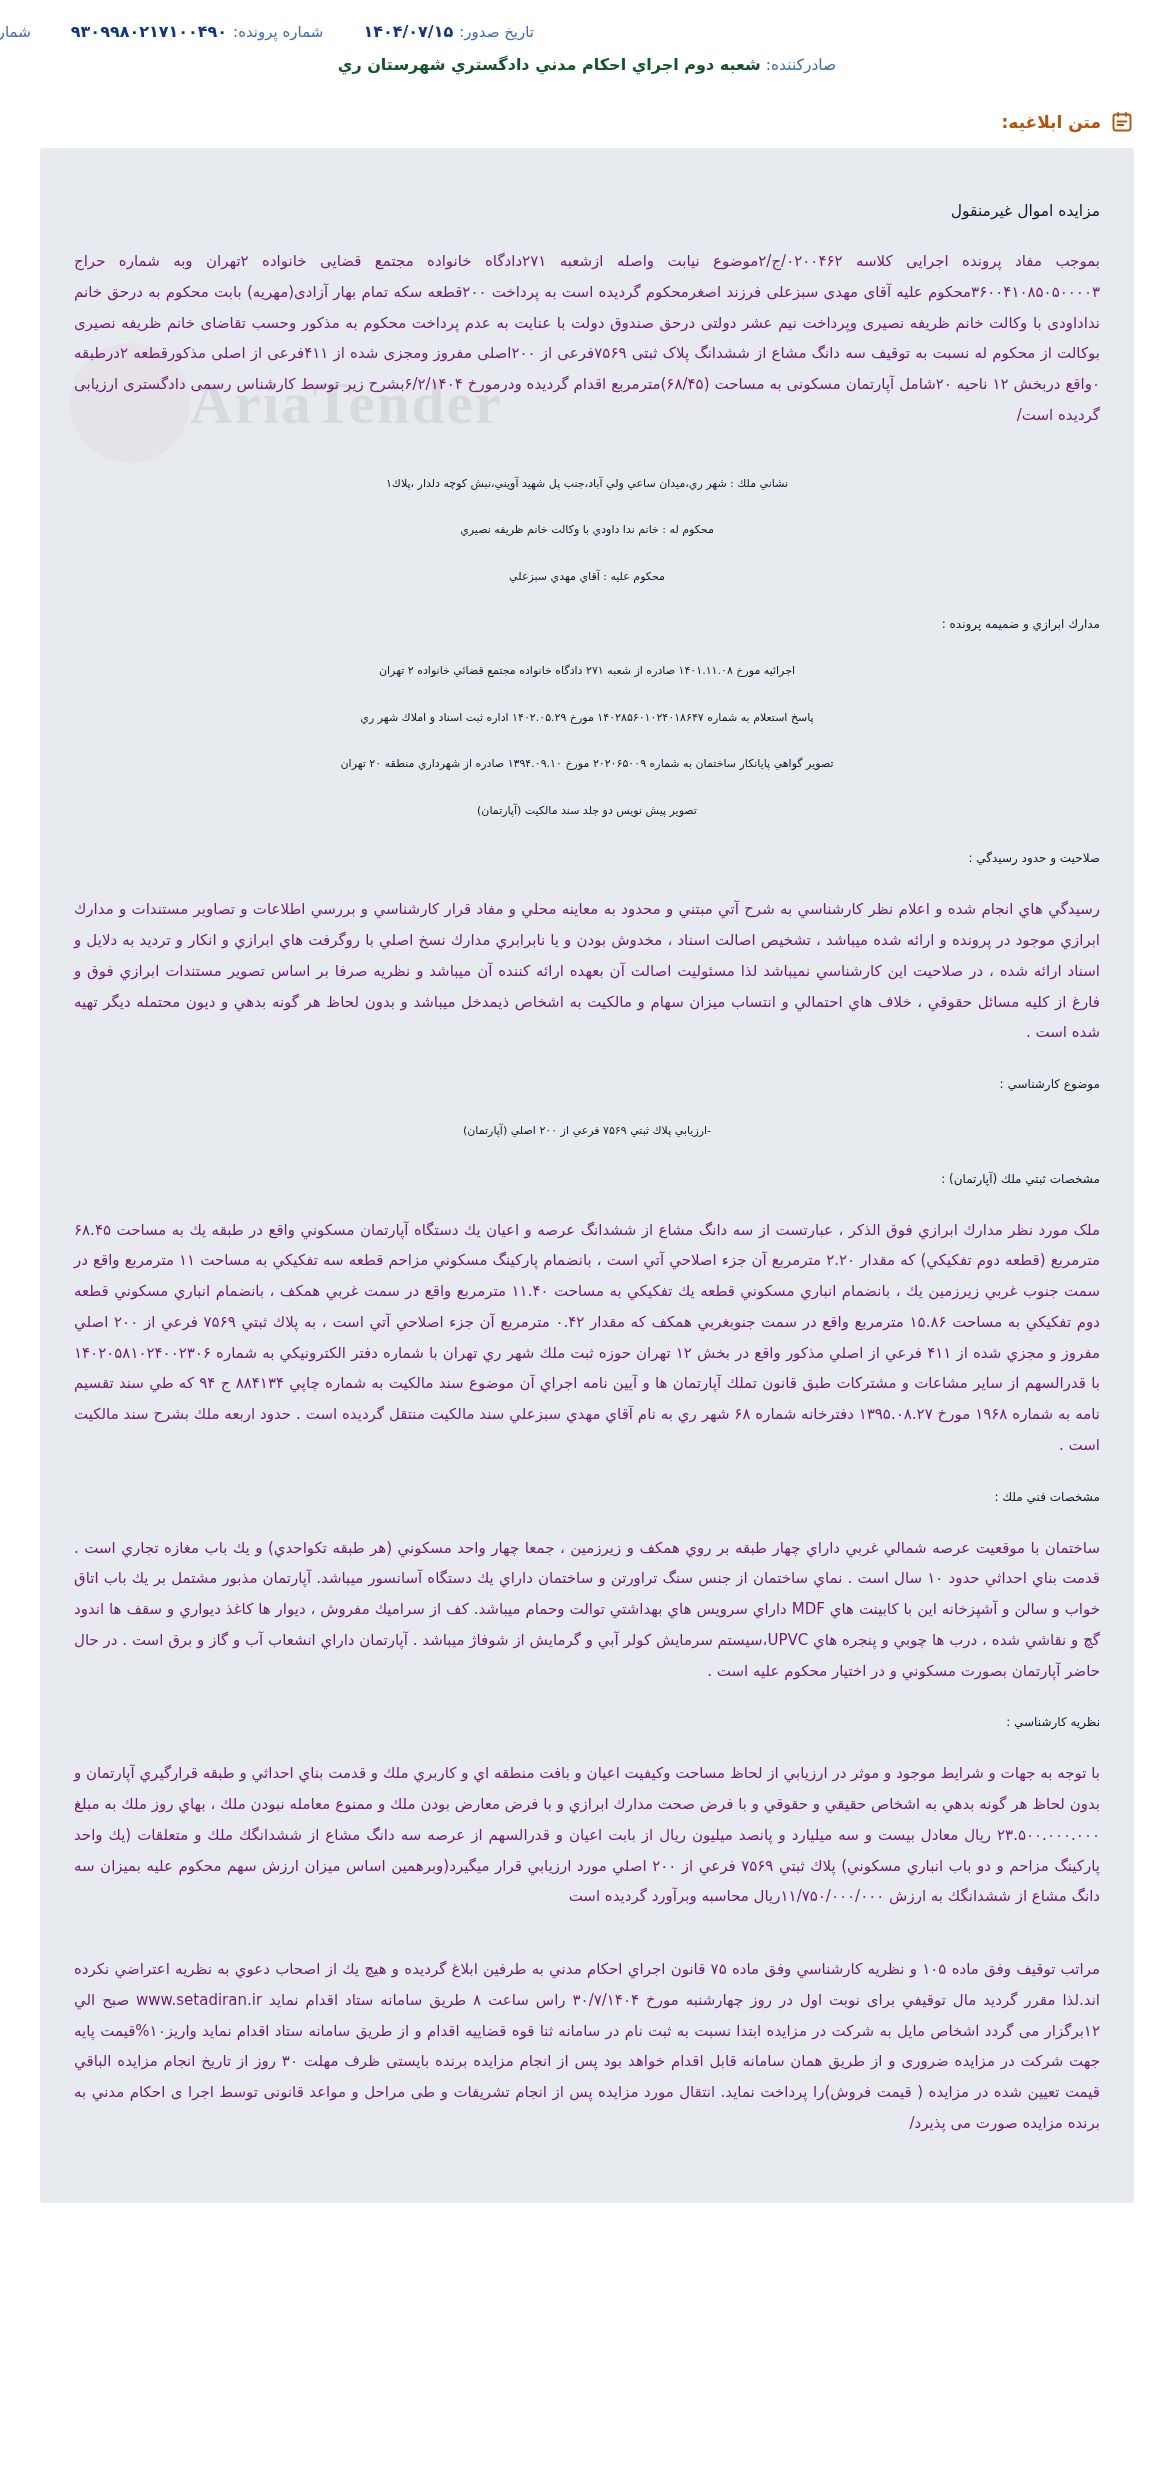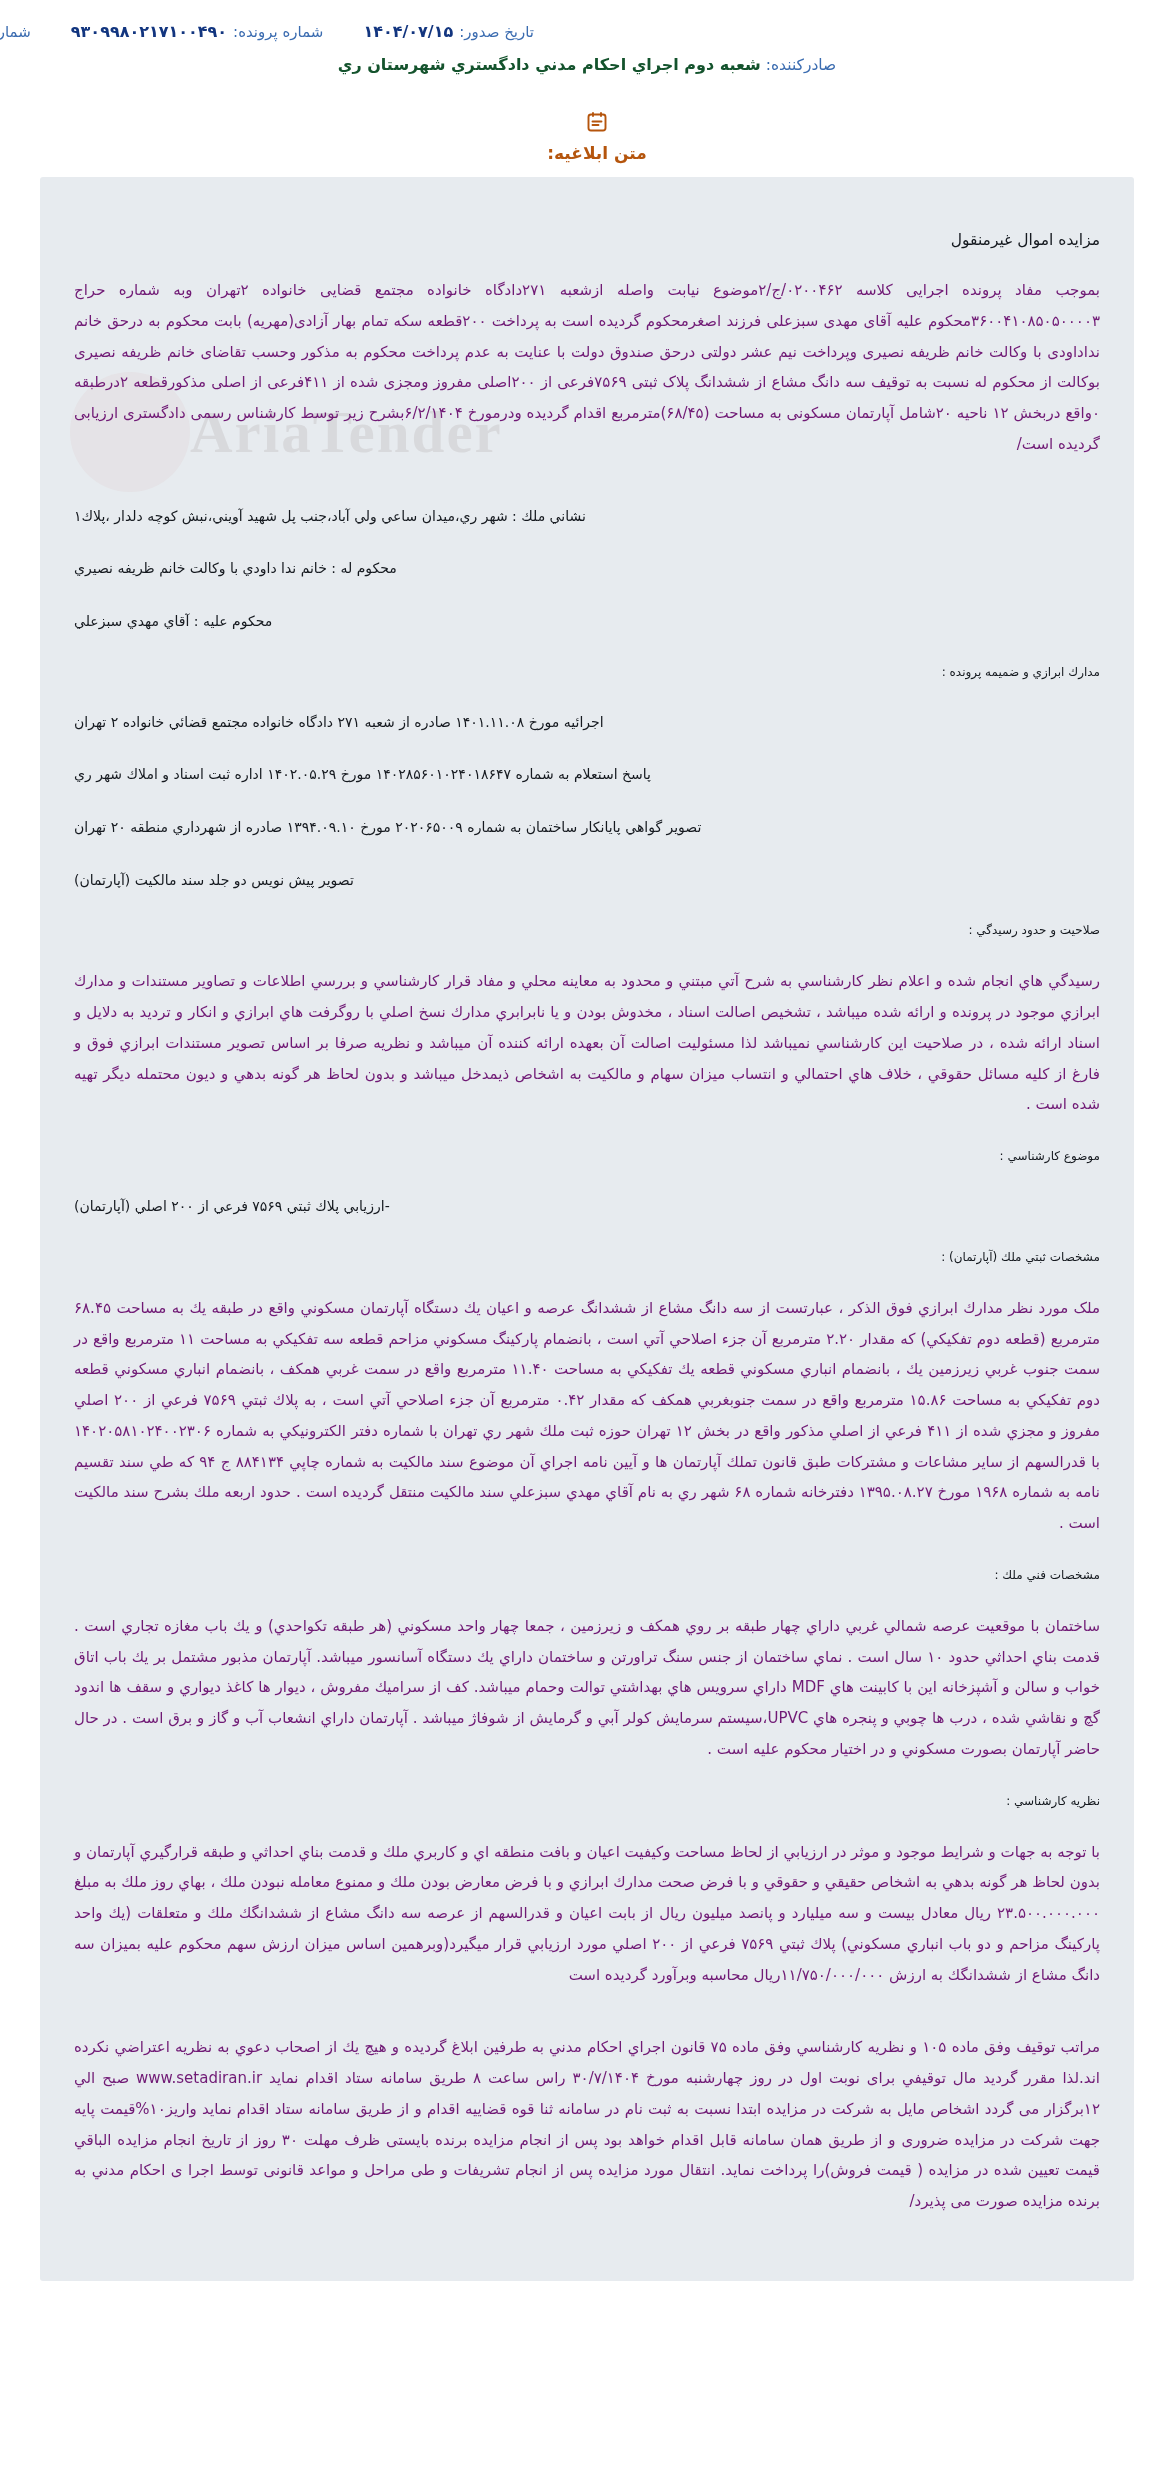--- a/index.html
+++ b/index.html
@@ -66,21 +66,21 @@
     color: #14532d;
     font-weight: bold;
     font-size: 16px;
   }
   .subject-row { margin-top: 12px; }
 
   
   .section-title {
     margin: 36px 40px 14px 60px;
     display: flex;
-    flex-direction: column;
+    flex-direction: row;
     justify-content: flex-start;
     align-items: center;
     gap: 9px;
     color: #b5550d;
     font-weight: bold;
     font-size: 17px;
   }
   .doc-icon {
     width: 24px; height: 24px;
     display: inline-block;
@@ -137,22 +137,22 @@
     text-align: justify;
     text-align-last: right;
     font-size: 15px;
     line-height: 2.05;
     margin: 0 0 24px 0;
     color: #701a75;
     position: relative;
     z-index: 2;
   }
   p.line {
-    text-align: left;
-    font-size: 14px;
+    text-align: center;
+    font-size: 11px;
     line-height: 2.05;
     margin: 0 0 24px 0;
     color: #15191f;
     position: relative;
     z-index: 2;
   }
   p.heading-line {
     text-align: right;
     font-size: 12px;
     line-height: 2.0;

